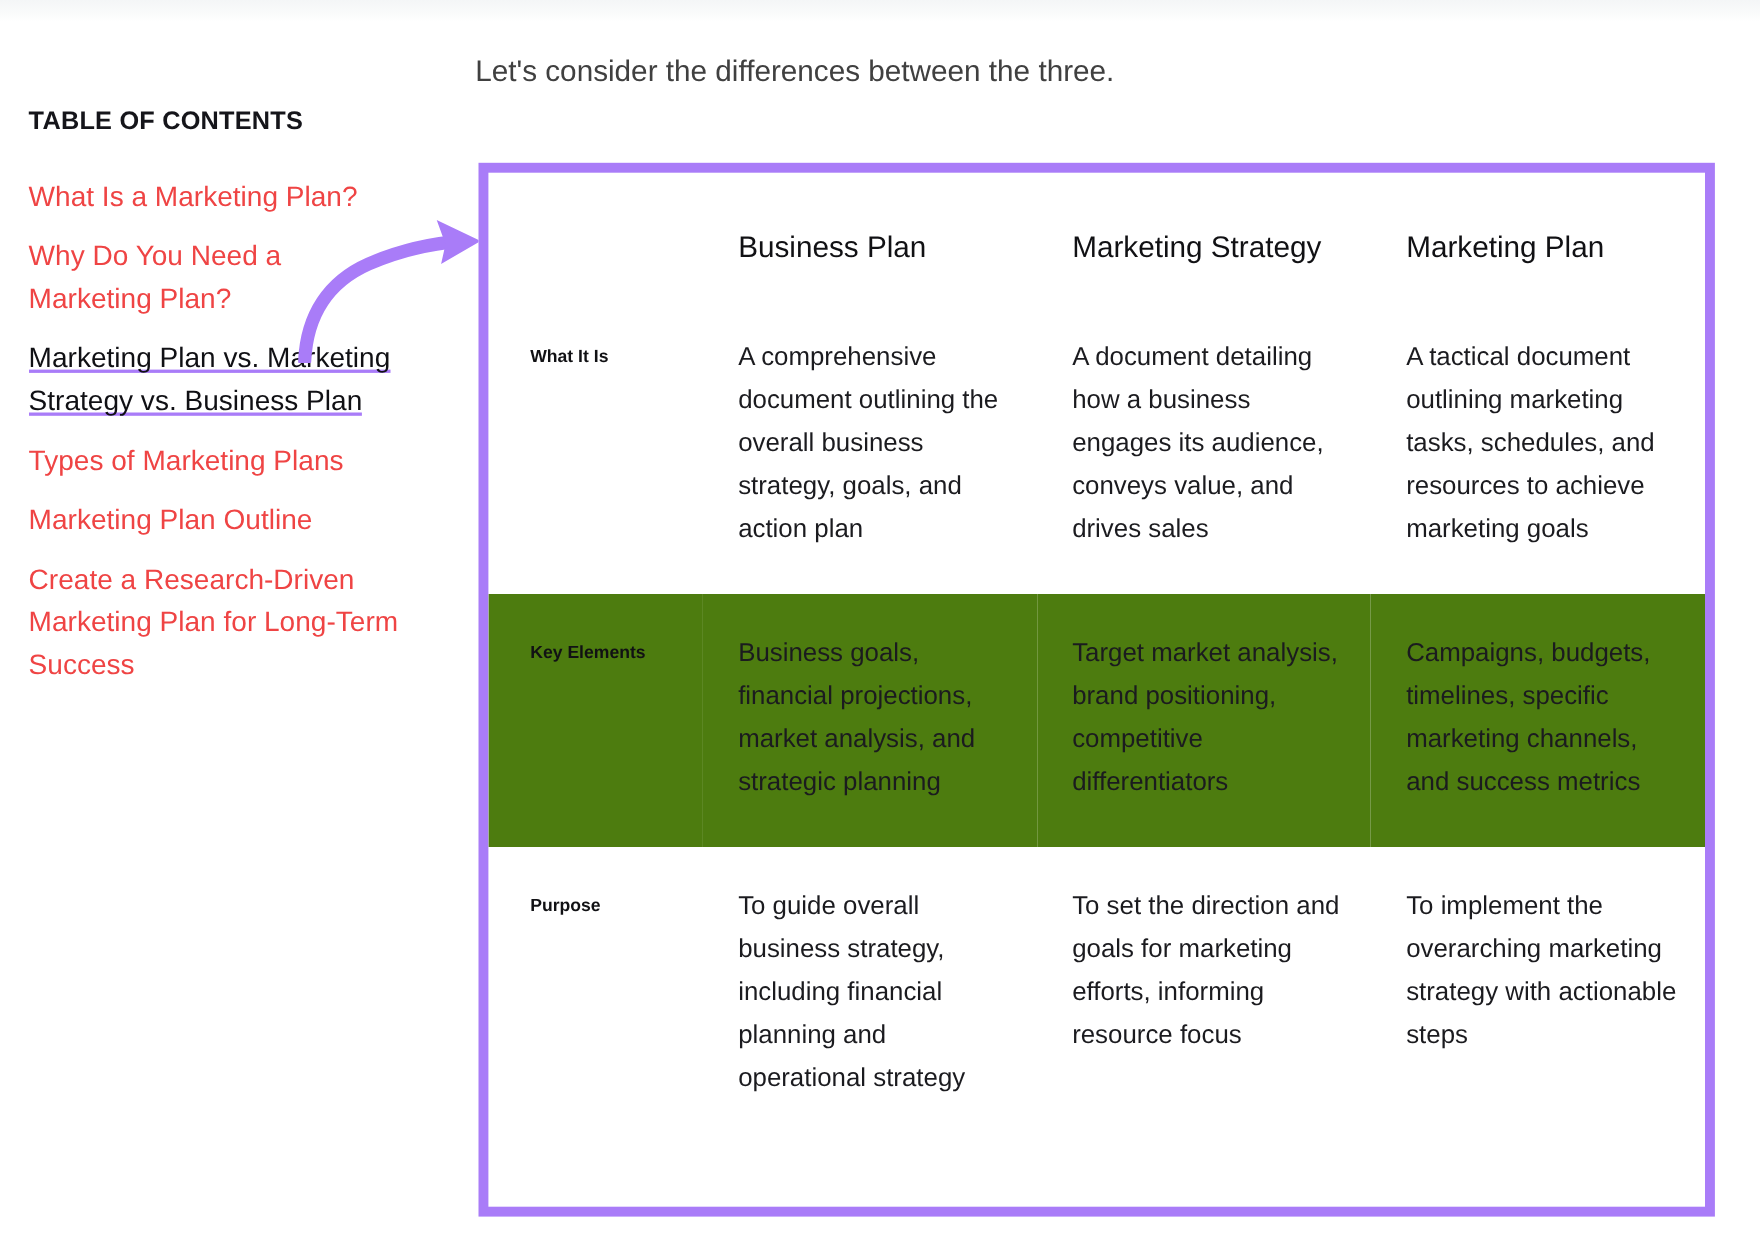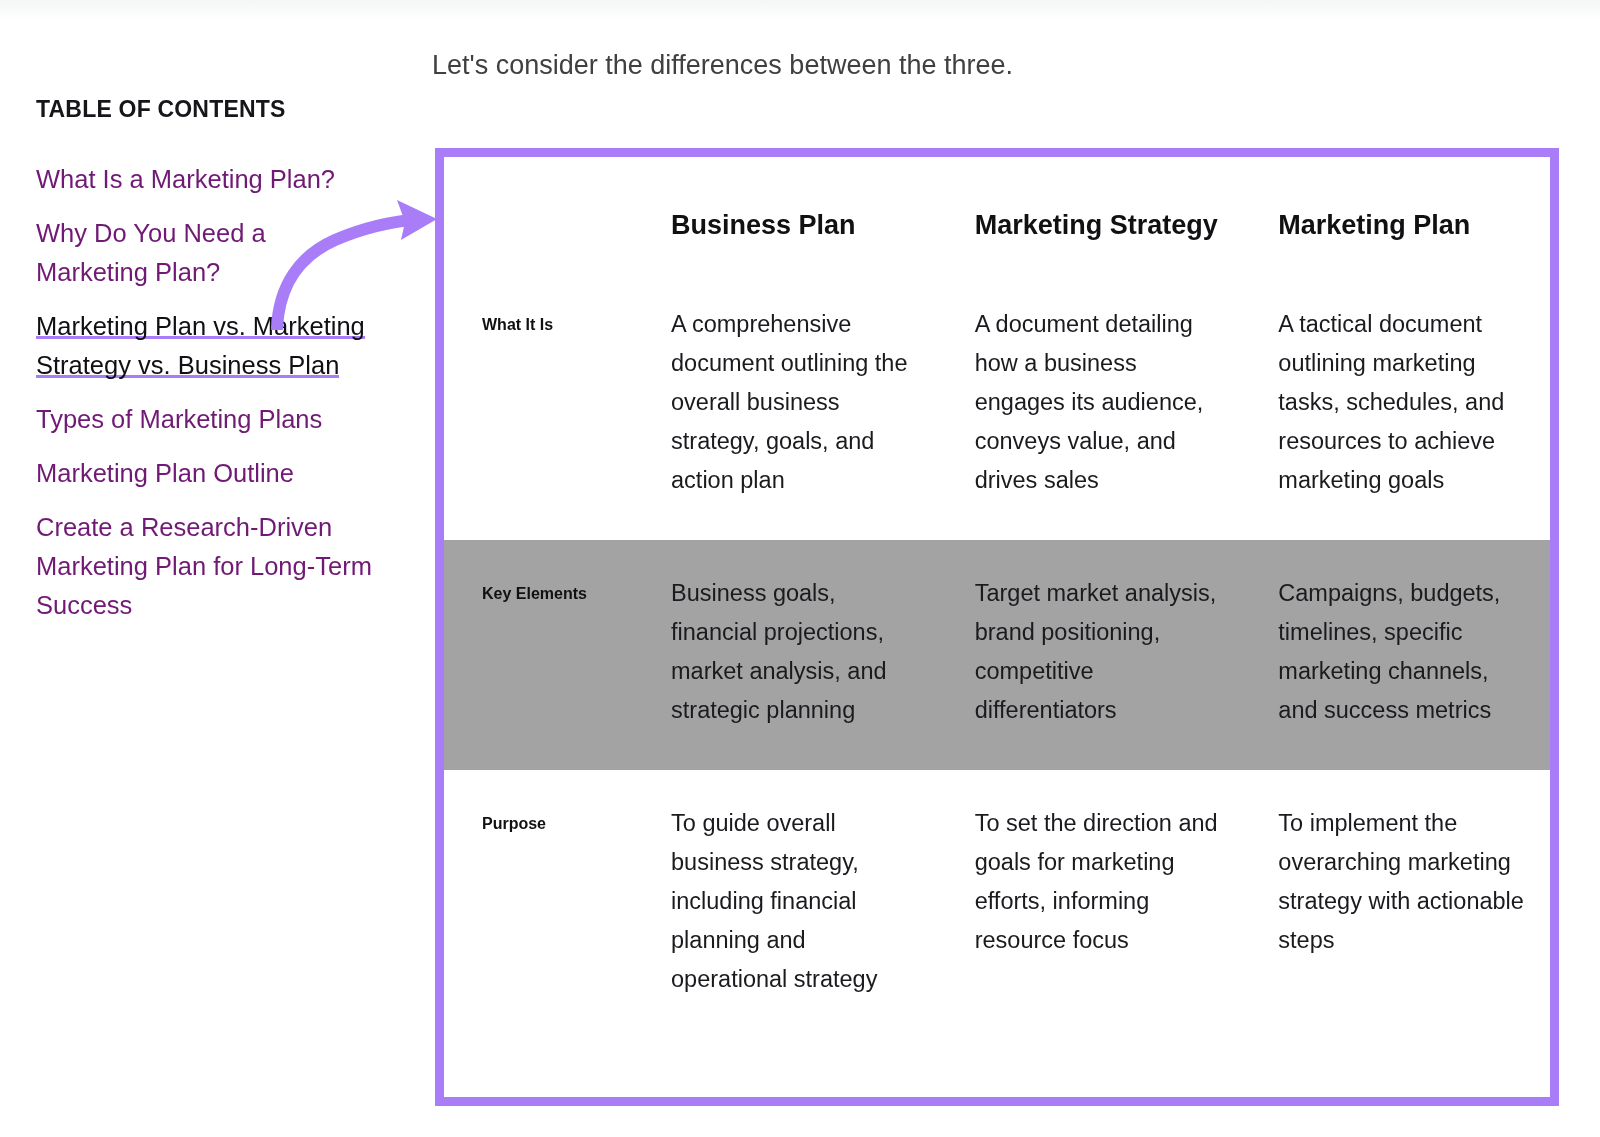--- a/index.html
+++ b/index.html
@@ -21,42 +21,42 @@
     position: absolute;
     top: 0; left: 0;
     width: 1600px;
     height: 20px;
     background: linear-gradient(180deg, #f4f6f7 0%, #fafbfb 60%, #ffffff 100%);
   }
 
   
   .sidebar {
     position: absolute;
-    left: 16px;
+    left: 6px;
     top: 96px;
     width: 410px;
     padding-left: 20px;
   }
   .toc-title {
     font-size: 23px;
     font-weight: 700;
     color: #15151a;
     letter-spacing: 0.2px;
     margin: 0 0 36px 0;
     line-height: 1.2;
   }
   .toc-list {
     list-style: none;
     margin: 0;
     padding: 0;
   }
   .toc-item {
     font-size: 25.5px;
     line-height: 39px;
-    color: #701a75;
+    color: #ef4444;
     margin-bottom: 15px;
     cursor: pointer;
     max-width: 345px;
   }
   .toc-item.active {
     color: #101014;
   }
   .toc-item.active .toc-link {
     background-image: linear-gradient(#a97cf8, #a97cf8);
     background-repeat: repeat-x;
@@ -108,31 +108,31 @@
   table.compare col.c-data  { width: 27.4%; }
 
   table.compare th,
   table.compare td {
     vertical-align: top;
     text-align: left;
     padding: 0;
   }
   table.compare thead th {
     font-size: 27px;
-    font-weight: 700;
+    font-weight: 400;
     color: #111114;
     padding: 52px 0 30px 0;
     line-height: 1.2;
     word-break: break-word;
   }
   table.compare thead th.col-head {
     padding-left: 32px;
   }
   table.compare tbody tr.shaded {
-    background: #a3a3a3;
+    background: #4d7c0f;
   }
   table.compare tbody th.rowlabel {
     font-size: 16px;
     font-weight: 700;
     color: #111114;
     line-height: 39px;
     padding: 34px 18px 40px 38px;
     word-break: break-all;
   }
   table.compare tbody td.cell {

